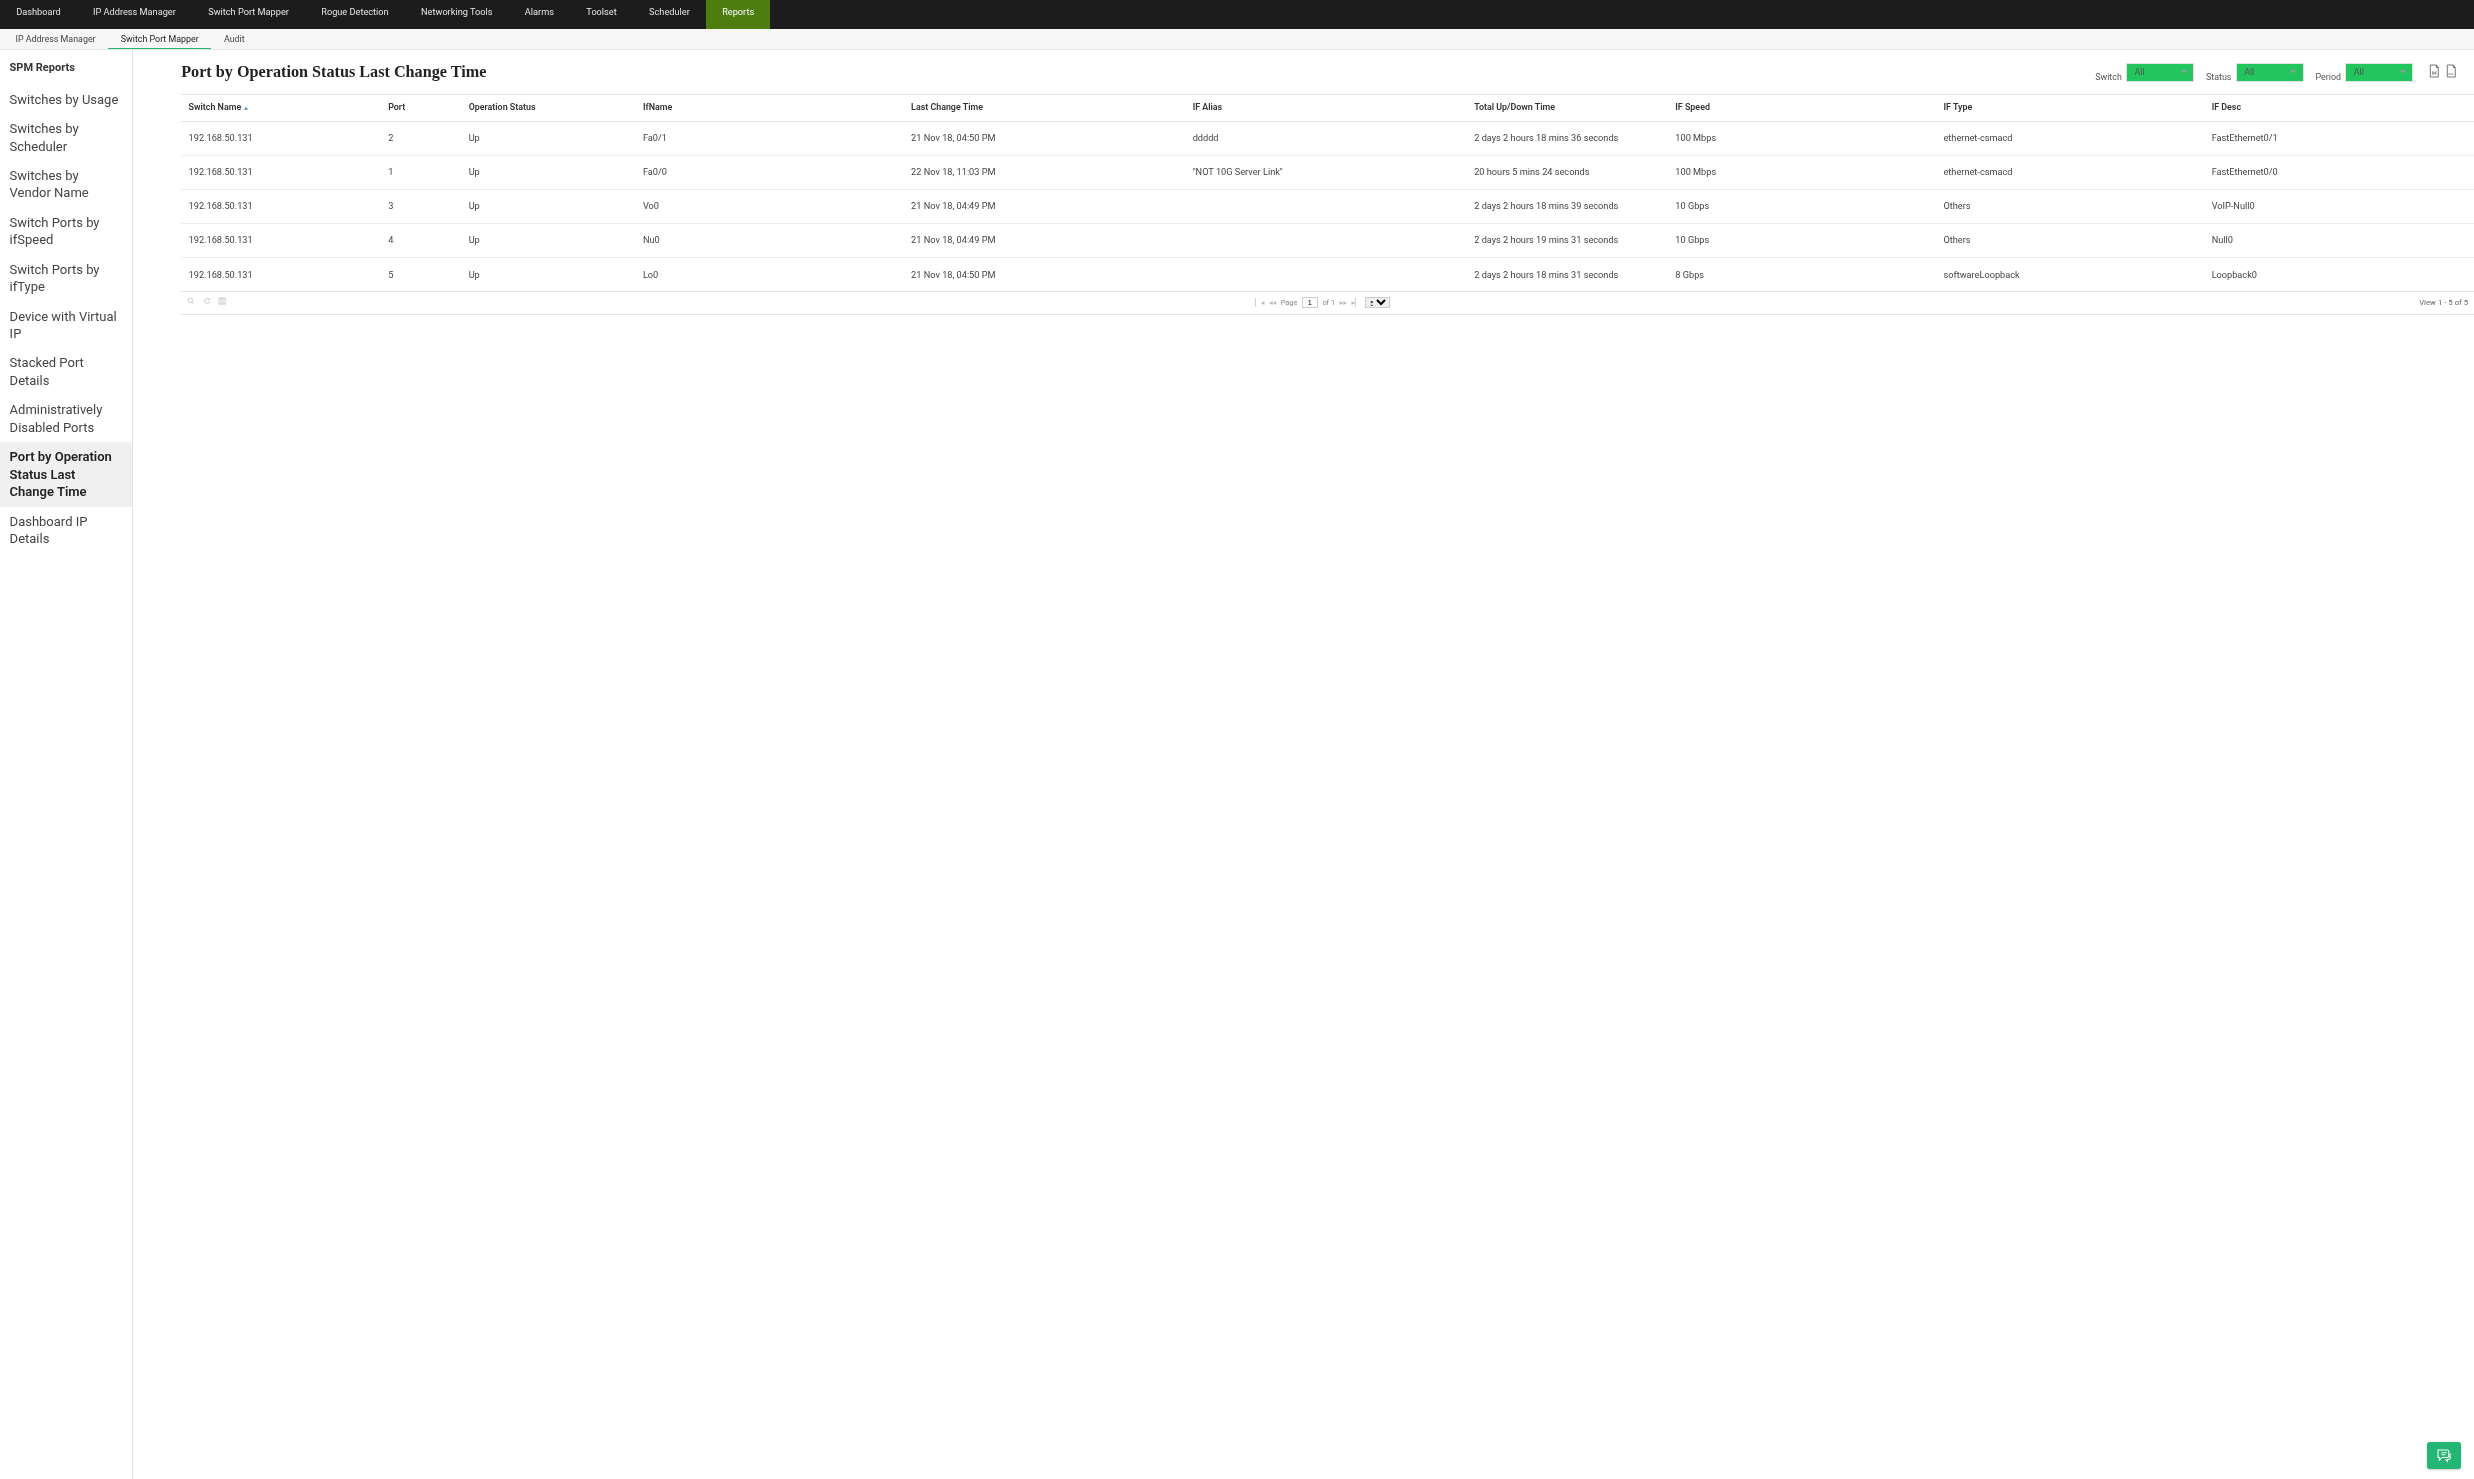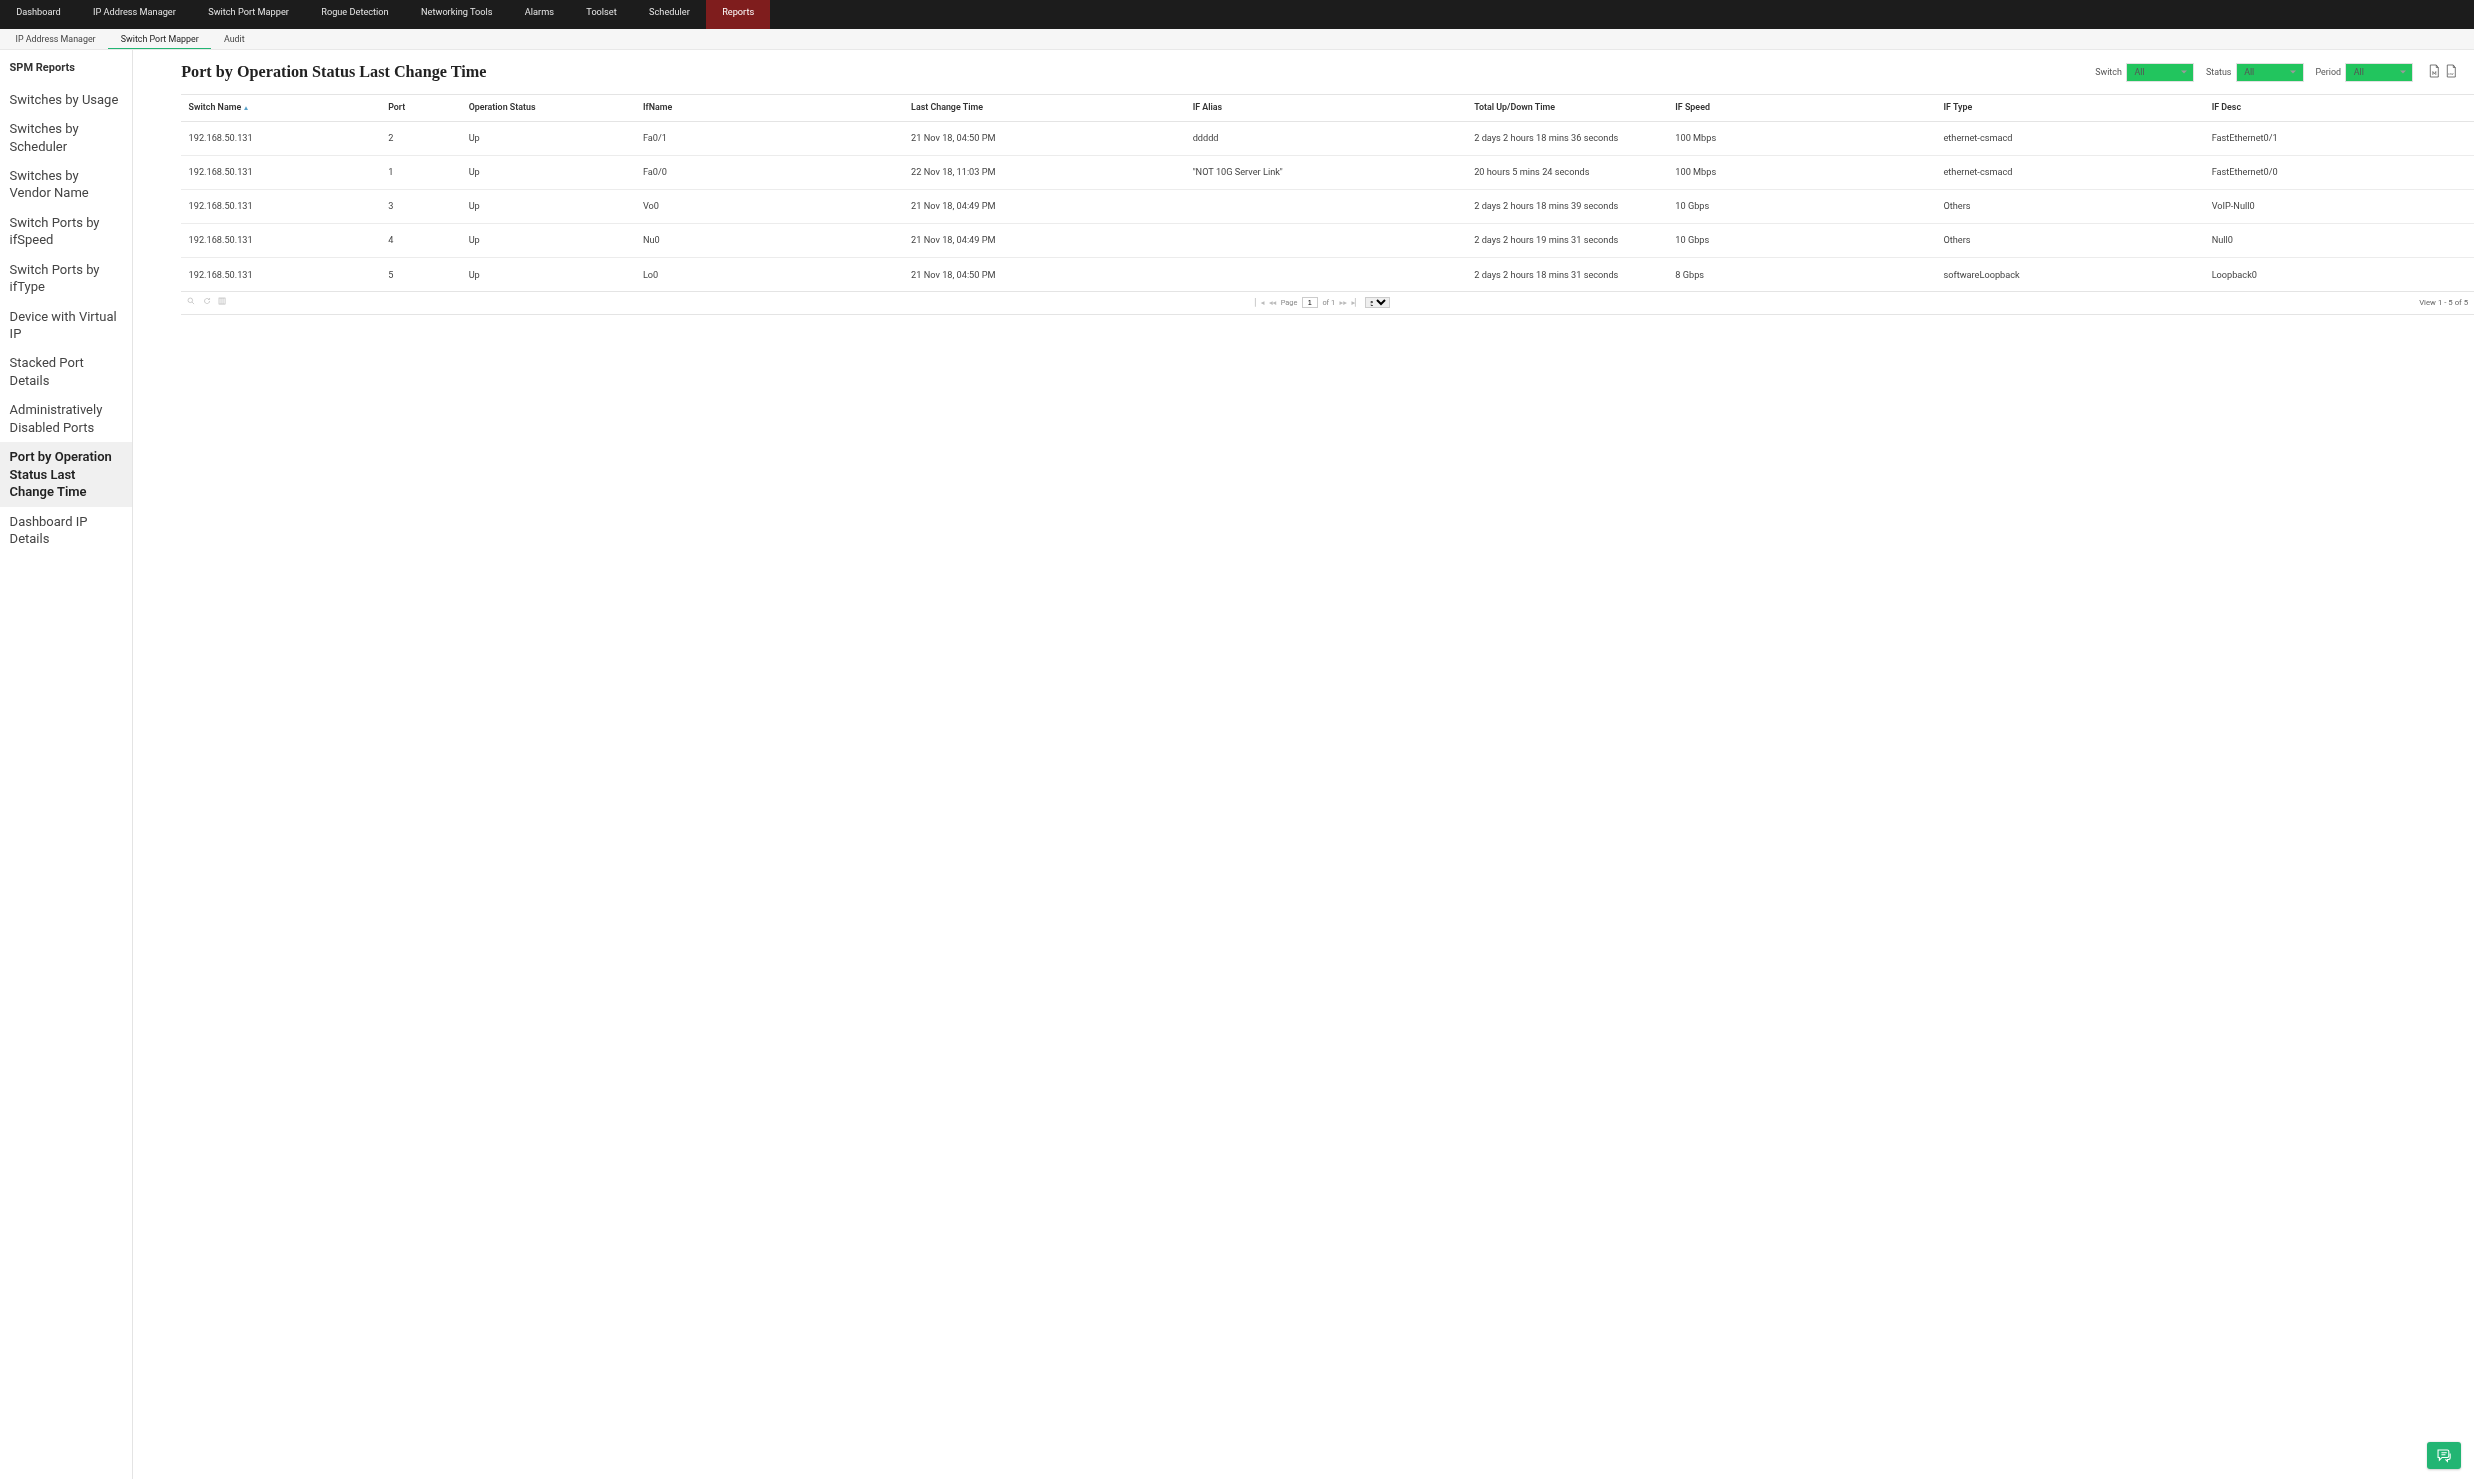--- a/index.html
+++ b/index.html
@@ -1,41 +1,41 @@
 <!DOCTYPE html>
 <html style="font-size:11.8px"><head>
 <meta charset="utf-8">
 <style>
 * { margin: 0; padding: 0; box-sizing: border-box; }
 body { font-family: -apple-system, BlinkMacSystemFont, "Segoe UI", Roboto, Arial, sans-serif; font-size: 9.6px; color: #333; background: #fff; }
 
 
 .topnav { background: #1c1c1c; display: flex; height: 29px; }
 .topnav > div { color: #e6e6e6; padding: 0 16.2px; line-height: 23px; font-size: 9.2px; cursor: pointer; }
-.topnav > div.active { background: #7f1d1d; color: #fff; }
+.topnav > div.active { background: #4d7c0f; color: #fff; }
 
 
 .subnav { background: #f6f6f6; border-bottom: 0.7px solid #e8e8e8; display: flex; padding-left: 3px; height: 20.7px; }
 .subnav > div { padding: 0 12.6px; line-height: 20px; font-size: 8.9px; color: #444; cursor: pointer; border-bottom: 1.5px solid transparent; }
 .subnav > div.active { border-bottom-color: #22b573; color: #222; }
 
 
 .wrap { display: flex; gap: 32px; }
 .sidebar { width: 133px; border-right: 0.7px solid #e4e4e4; min-height: calc(100vh - 44px); }
 .sidebar h2 { font-size: 11px; font-weight: 700; padding: 11.8px 9.6px 10.3px; }
 .sidebar .item { padding: 5.9px 9.6px; font-size: 13px; color: #444; cursor: pointer; line-height: 1.35; }
 .sidebar .item.selected { background: #f0f0f0; font-weight: 600; color: #222; }
 
 .main { flex: 1; padding: 13.3px 0 0 16.2px; }
 
 
 .header-row { display: flex; align-items: center; padding-right: 16.2px; }
 .page-title { font-family: Georgia, "Times New Roman", serif; font-size: 16.2px; font-weight: 600; color: #222; flex: 1; }
 .filters { display: flex; align-items: center; gap: 11.8px; }
-.filter-group { display: flex; align-items: center; gap: 4.4px; }
+.filter-group { display: flex; align-items: flex-end; gap: 4.4px; }
 .filter-label { font-size: 8.9px; color: #555; }
 .dropdown { background: #22c55e; border: 0.7px solid #e1e1e1; height: 19px; min-width: 68px; padding: 0 19px 0 7.4px; position: relative; font-size: 8.9px; color: #555; display: flex; align-items: center; cursor: pointer; }
 .dropdown::after { content: ""; position: absolute; right: 6.6px; top: 50%; width: 0; height: 0; border-left: 3px solid transparent; border-right: 3px solid transparent; border-top: 3.7px solid #9a9a9a; transform: translateY(-50%); }
 .export-icons { display: flex; gap: 4.4px; margin-left: 3px; }
 .export-icons svg { width: 12.6px; height: 14px; cursor: pointer; }
 
 
 .table-wrap { margin-top: 11.8px; margin-right: 0; }
 table { width: 100%; border-collapse: collapse; }
 thead th { text-align: left; font-weight: 600; font-size: 8.9px; color: #333; padding: 7.4px 5.9px; border-top: 0.7px solid #e4e4e4; border-bottom: 0.7px solid #e4e4e4; line-height: 1.3; vertical-align: top; margin-top: 44px; }

